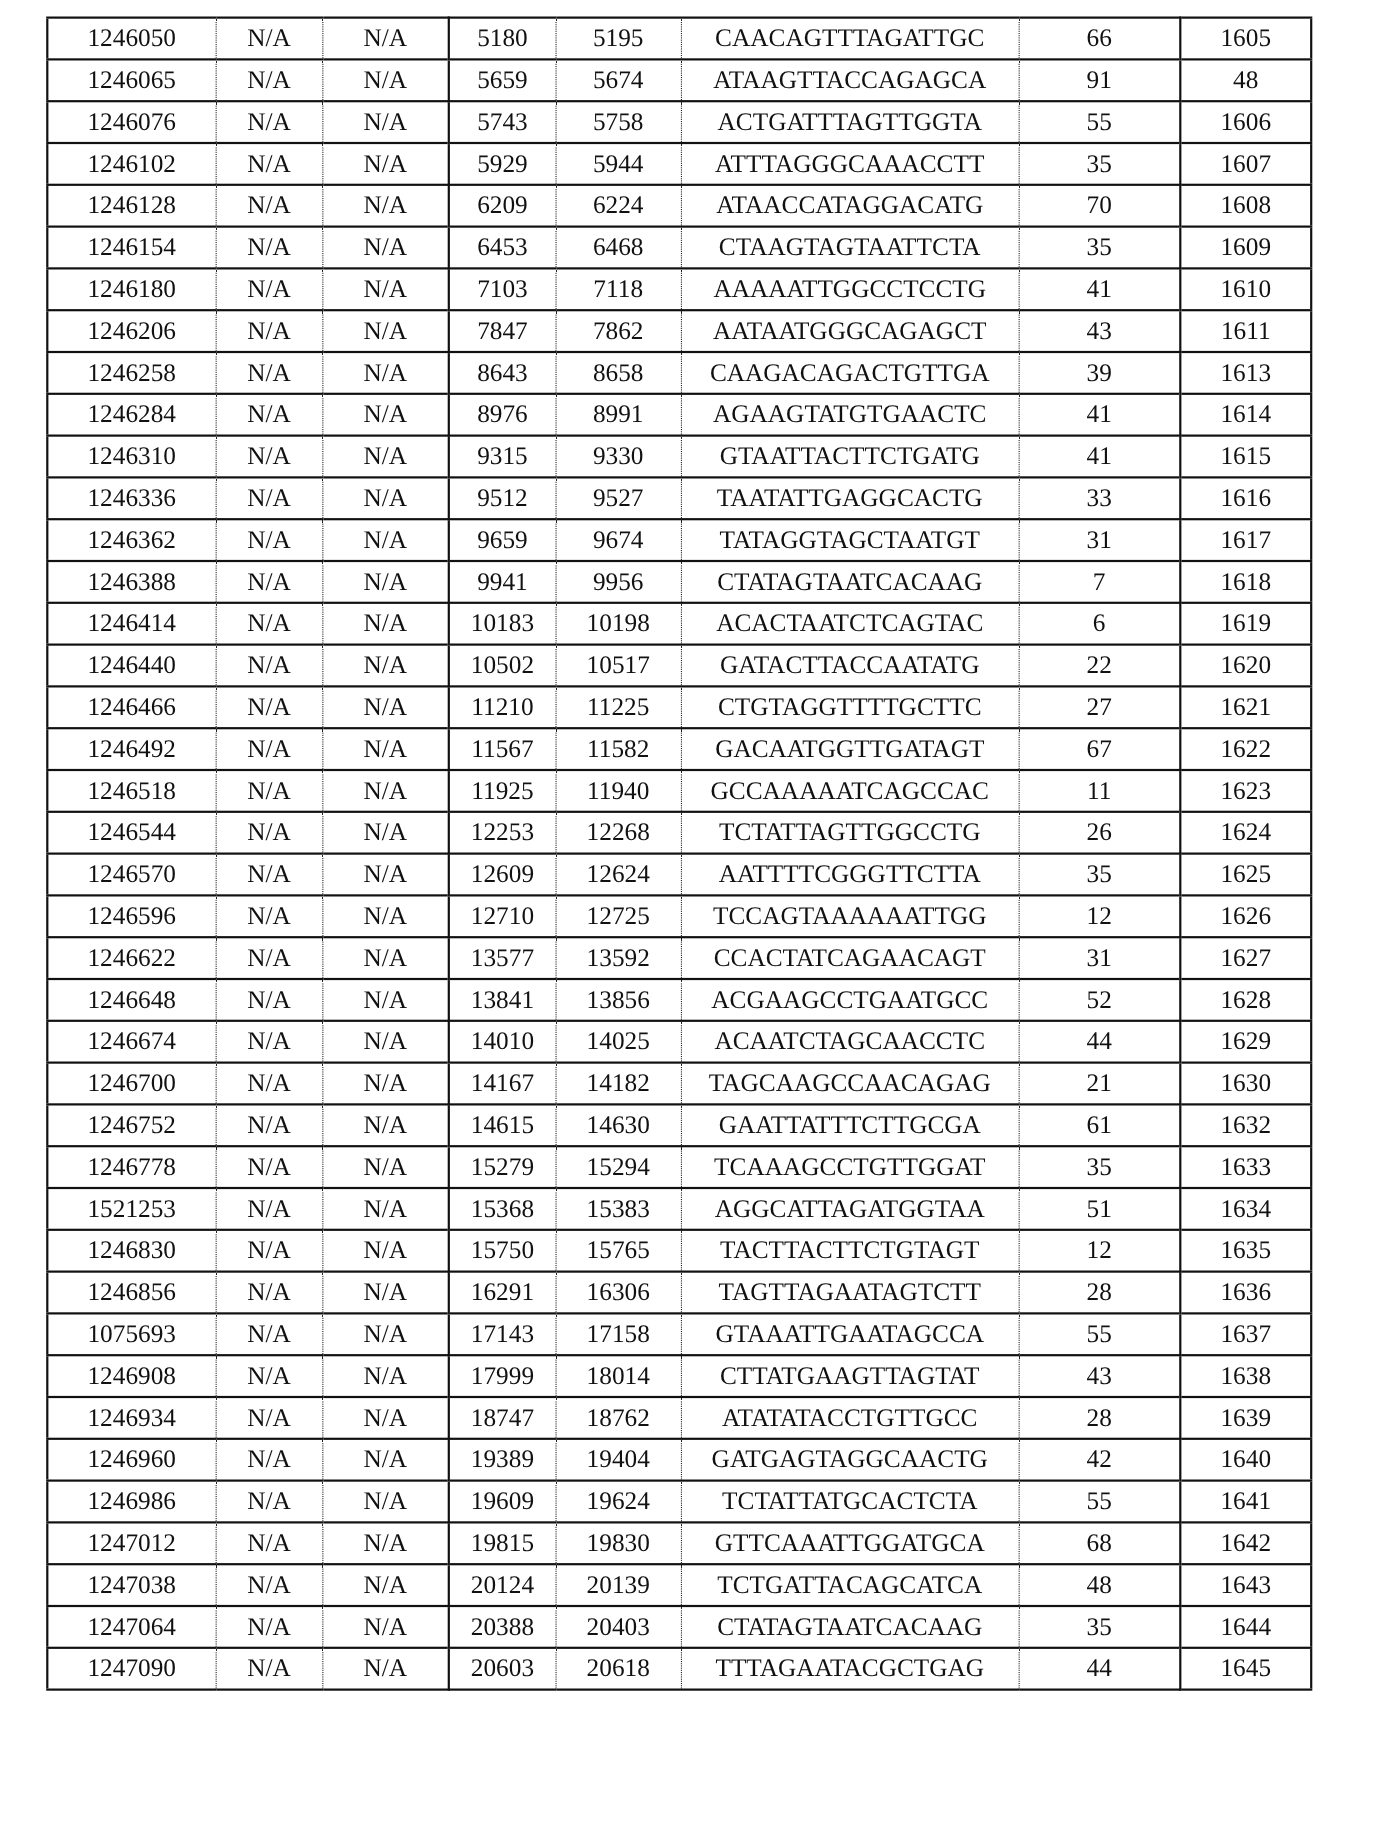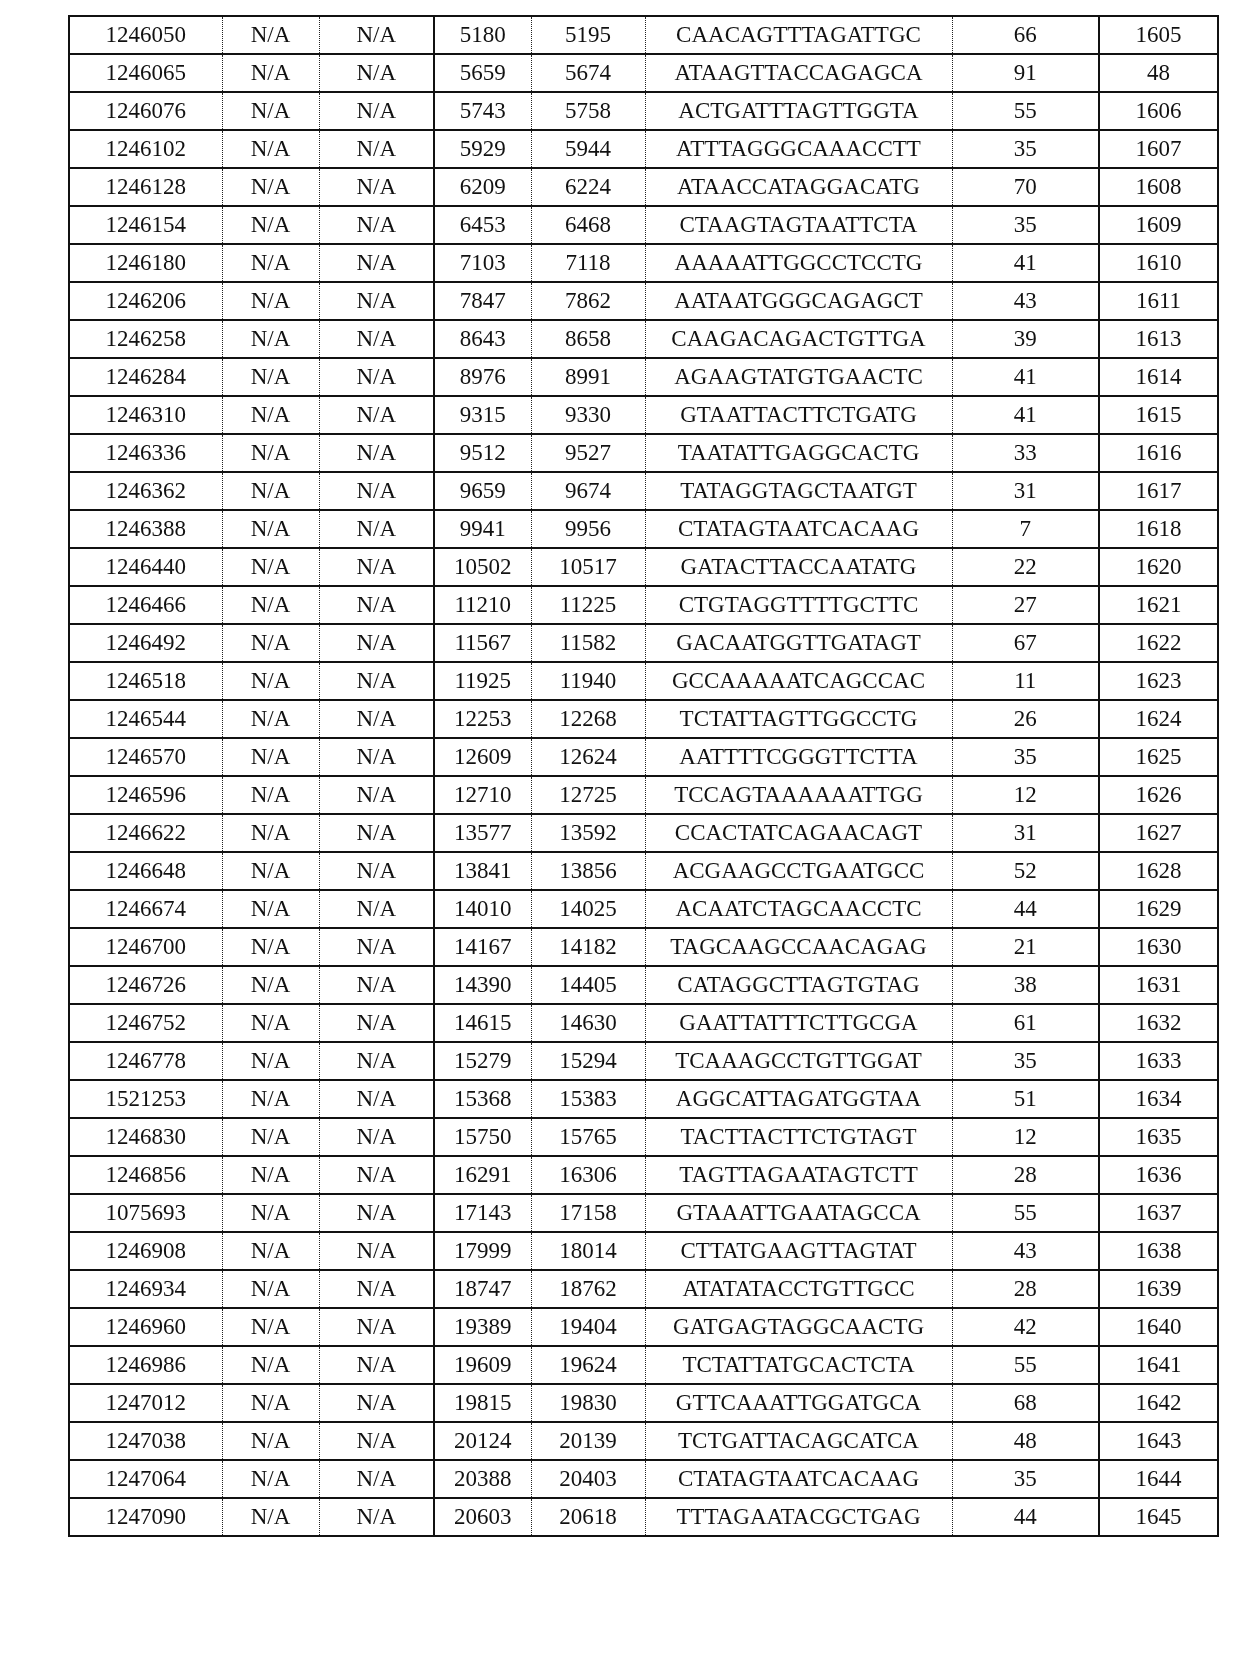--- a/index.html
+++ b/index.html
@@ -10,21 +10,21 @@
     body {
       width: 1259px;
       height: 1669px;
       position: relative;
       overflow: hidden;
       font-family: "Liberation Serif", "DejaVu Serif", serif;
       color: #111111;
     }
     table.data-table {
       position: absolute;
-      left: 68px;
+      left: 42px;
       top: 15px;
       width: 1149px;
       border-collapse: collapse;
       table-layout: fixed;
       border: 2px solid #111111;
     }
     table.data-table td {
       height: 36px;
       padding: 0;
       text-align: center;
@@ -218,20 +218,30 @@
     <td>1246388</td>
     <td>N/A</td>
     <td class="thick-right">N/A</td>
     <td>9941</td>
     <td>9956</td>
     <td>CTATAGTAATCACAAG</td>
     <td class="thick-right">7</td>
     <td>1618</td>
   </tr>
 
+  <tr>
+    <td>1246414</td>
+    <td>N/A</td>
+    <td class="thick-right">N/A</td>
+    <td>10183</td>
+    <td>10198</td>
+    <td>ACACTAATCTCAGTAC</td>
+    <td class="thick-right">6</td>
+    <td>1619</td>
+  </tr>
 
   <tr>
     <td>1246440</td>
     <td>N/A</td>
     <td class="thick-right">N/A</td>
     <td>10502</td>
     <td>10517</td>
     <td>GATACTTACCAATATG</td>
     <td class="thick-right">22</td>
     <td>1620</td>
@@ -340,30 +350,20 @@
     <td>1246700</td>
     <td>N/A</td>
     <td class="thick-right">N/A</td>
     <td>14167</td>
     <td>14182</td>
     <td>TAGCAAGCCAACAGAG</td>
     <td class="thick-right">21</td>
     <td>1630</td>
   </tr>
 
-  <tr>
-    <td>1246726</td>
-    <td>N/A</td>
-    <td class="thick-right">N/A</td>
-    <td>14390</td>
-    <td>14405</td>
-    <td>CATAGGCTTAGTGTAG</td>
-    <td class="thick-right">38</td>
-    <td>1631</td>
-  </tr>
 
   <tr>
     <td>1246752</td>
     <td>N/A</td>
     <td class="thick-right">N/A</td>
     <td>14615</td>
     <td>14630</td>
     <td>GAATTATTTCTTGCGA</td>
     <td class="thick-right">61</td>
     <td>1632</td>

